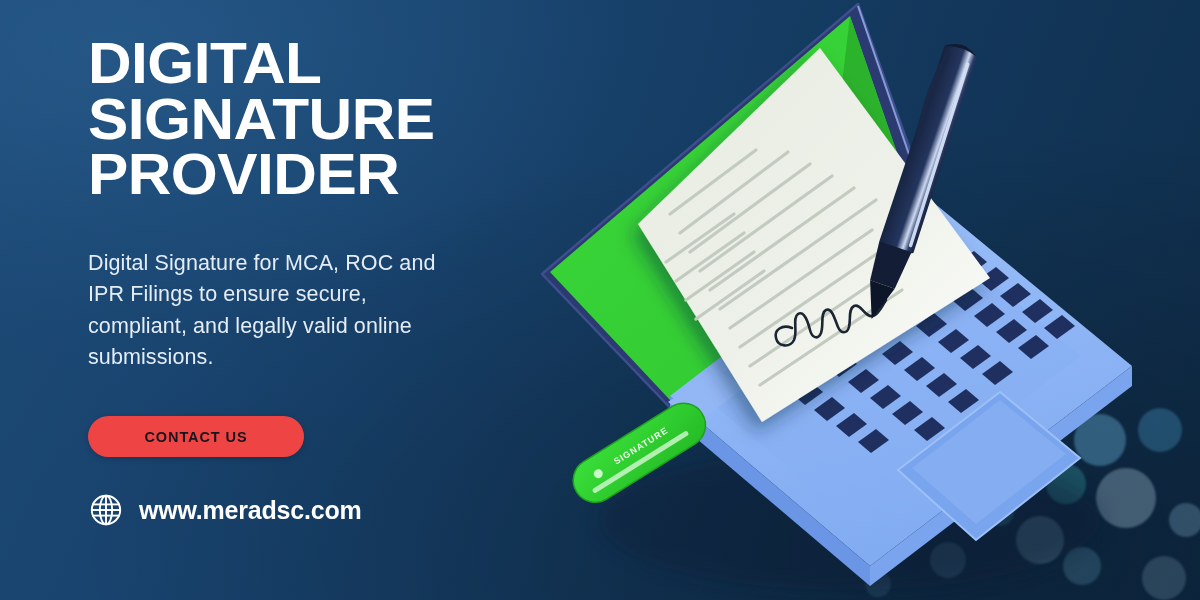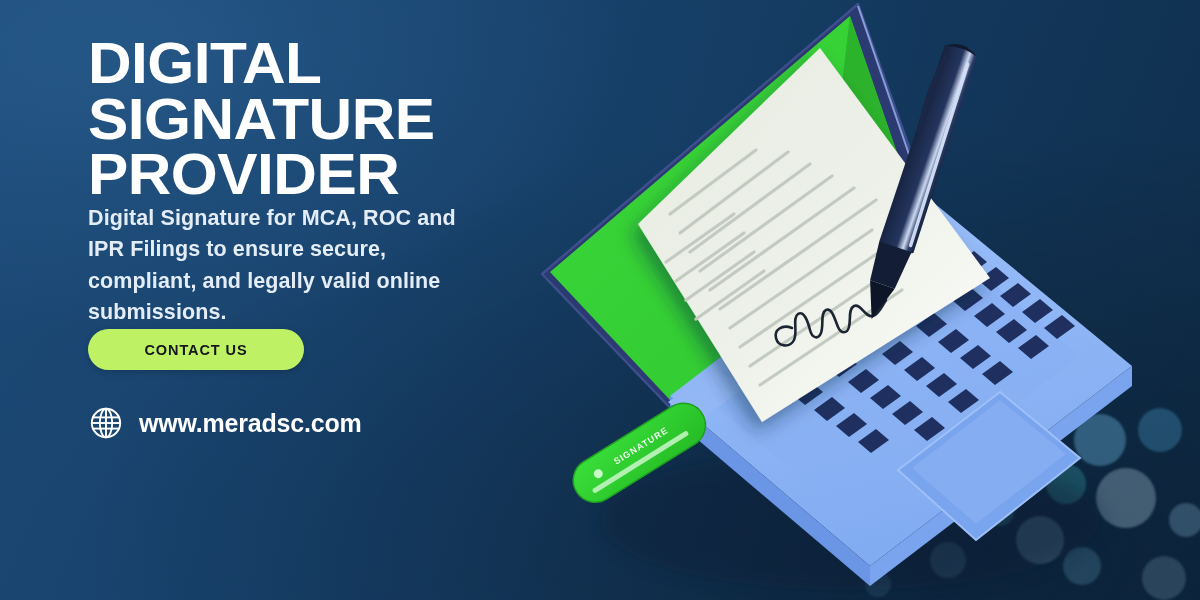--- a/index.html
+++ b/index.html
@@ -47,33 +47,35 @@
     line-height:0.975;
     font-weight:bold;
     letter-spacing:-0.5px;
     text-transform:uppercase;
     transform:scaleX(1.06);
     transform-origin:left center;
   }
   #headline .hl { display:block; white-space:nowrap; }
 
   #subhead {
+    margin-top:45px;
     color:#e4edf6;
     font-size:21.5px;
     line-height:1.47;
-    font-weight:bold;
+    font-weight:normal;
     max-width:372px;
     letter-spacing:0.1px;
   }
 
   #cta-button {
+    margin-top:42px;
     display:inline-flex;
     align-items:center; justify-content:center;
     width:216px; height:41px;
-    background:#bef264;
+    background:#ef4444;
     border-radius:21px;
     color:#15151b;
     font-size:14.5px;
     font-weight:bold;
     letter-spacing:0.9px;
     cursor:pointer;
     box-shadow:0 2px 6px rgba(0,0,0,0.18);
     border:none;
     font-family:"Liberation Sans", sans-serif;
   }

